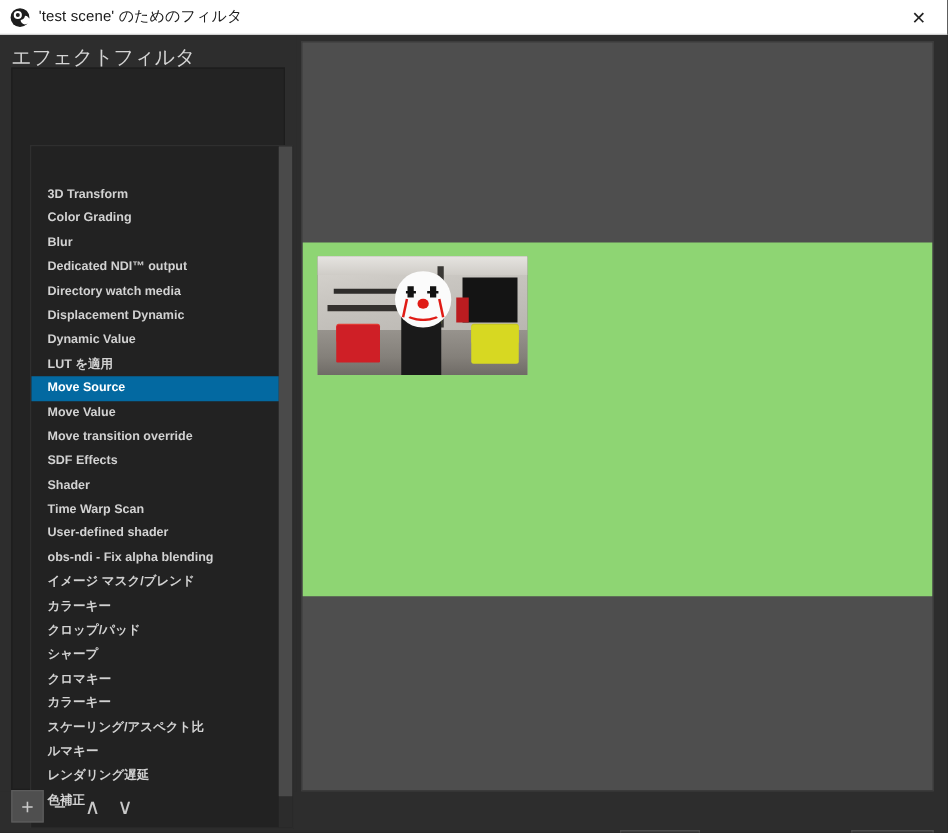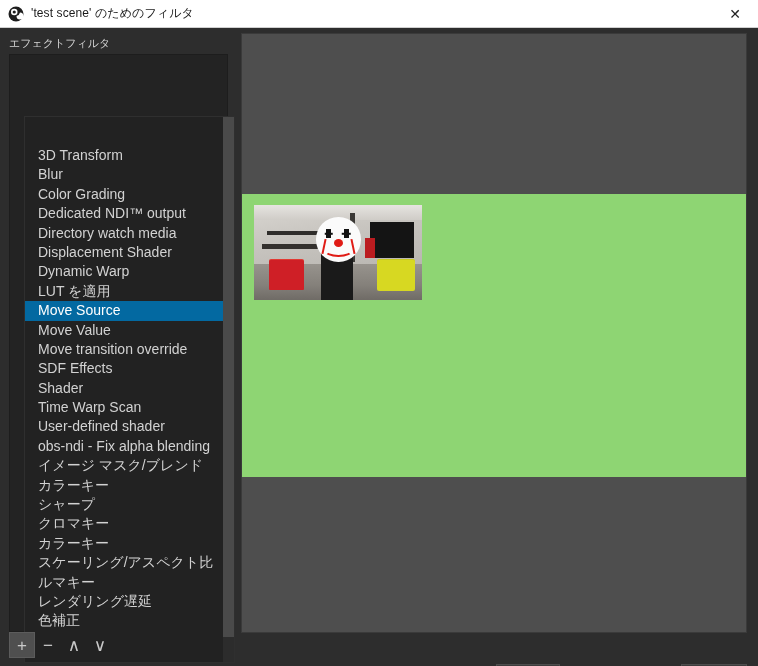--- a/index.html
+++ b/index.html
@@ -69,21 +69,21 @@
   .left-col {
     position: absolute;
     left: 0; top: 0;
     width: 237px;
     height: 605px;
     background: #2d2d2d;
   }
   .section-label {
     position: absolute;
     left: 9px; top: 8px;
-    font-size: 11px;
+    font-size: 16px;
     color: #d4d4d4;
     white-space: nowrap;
   }
   .filters-listbox {
     position: absolute;
     left: 9px; top: 26px;
     width: 219px;
     height: 578px;
     background: #232323;
     border: 1px solid #1d1d1d;
@@ -103,25 +103,26 @@
   }
   .popup-inner {
     position: absolute;
     left: 0; top: 29px;
     width: 199px;
   }
   .menu-item {
     height: 19.4px;
     line-height: 19.4px;
     padding-left: 13px;
-    font-size: 14px;
+    font-size: 10px;
     color: #d2d2d2;
     white-space: nowrap;
     overflow: hidden;
     box-sizing: border-box;
+    font-weight: bold;
   }
   .menu-item.selected {
     background: #0369a1;
     color: #ffffff;
   }
   .popup-scrollbar {
     position: absolute;
     right: 0; top: 0;
     width: 11px;
     height: 100%;
@@ -342,37 +343,38 @@
   <div class="dialog-body">
 
     <div class="left-col">
       <div class="section-label">エフェクトフィルタ</div>
       <div class="filters-listbox"></div>
     </div>
 
     <div class="popup-menu">
       <div class="popup-inner">
           <div class="menu-item">3D Transform</div>
+          <div class="menu-item">Color Grading</div>
           <div class="menu-item">Blur</div>
-          <div class="menu-item">Color Grading</div>
           <div class="menu-item">Dedicated NDI™ output</div>
           <div class="menu-item">Directory watch media</div>
-          <div class="menu-item">Displacement Shader</div>
-          <div class="menu-item">Dynamic Warp</div>
+          <div class="menu-item">Displacement Dynamic</div>
+          <div class="menu-item">Dynamic Value</div>
           <div class="menu-item">LUT を適用</div>
           <div class="menu-item selected">Move Source</div>
           <div class="menu-item">Move Value</div>
           <div class="menu-item">Move transition override</div>
           <div class="menu-item">SDF Effects</div>
           <div class="menu-item">Shader</div>
           <div class="menu-item">Time Warp Scan</div>
           <div class="menu-item">User-defined shader</div>
           <div class="menu-item">obs-ndi - Fix alpha blending</div>
           <div class="menu-item">イメージ マスク/ブレンド</div>
           <div class="menu-item">カラーキー</div>
+          <div class="menu-item">クロップ/パッド</div>
           <div class="menu-item">シャープ</div>
           <div class="menu-item">クロマキー</div>
           <div class="menu-item">カラーキー</div>
           <div class="menu-item">スケーリング/アスペクト比</div>
           <div class="menu-item">ルマキー</div>
           <div class="menu-item">レンダリング遅延</div>
           <div class="menu-item">色補正</div>
         </div>
       <div class="popup-scrollbar">
         <div class="popup-scroll-thumb"></div>

